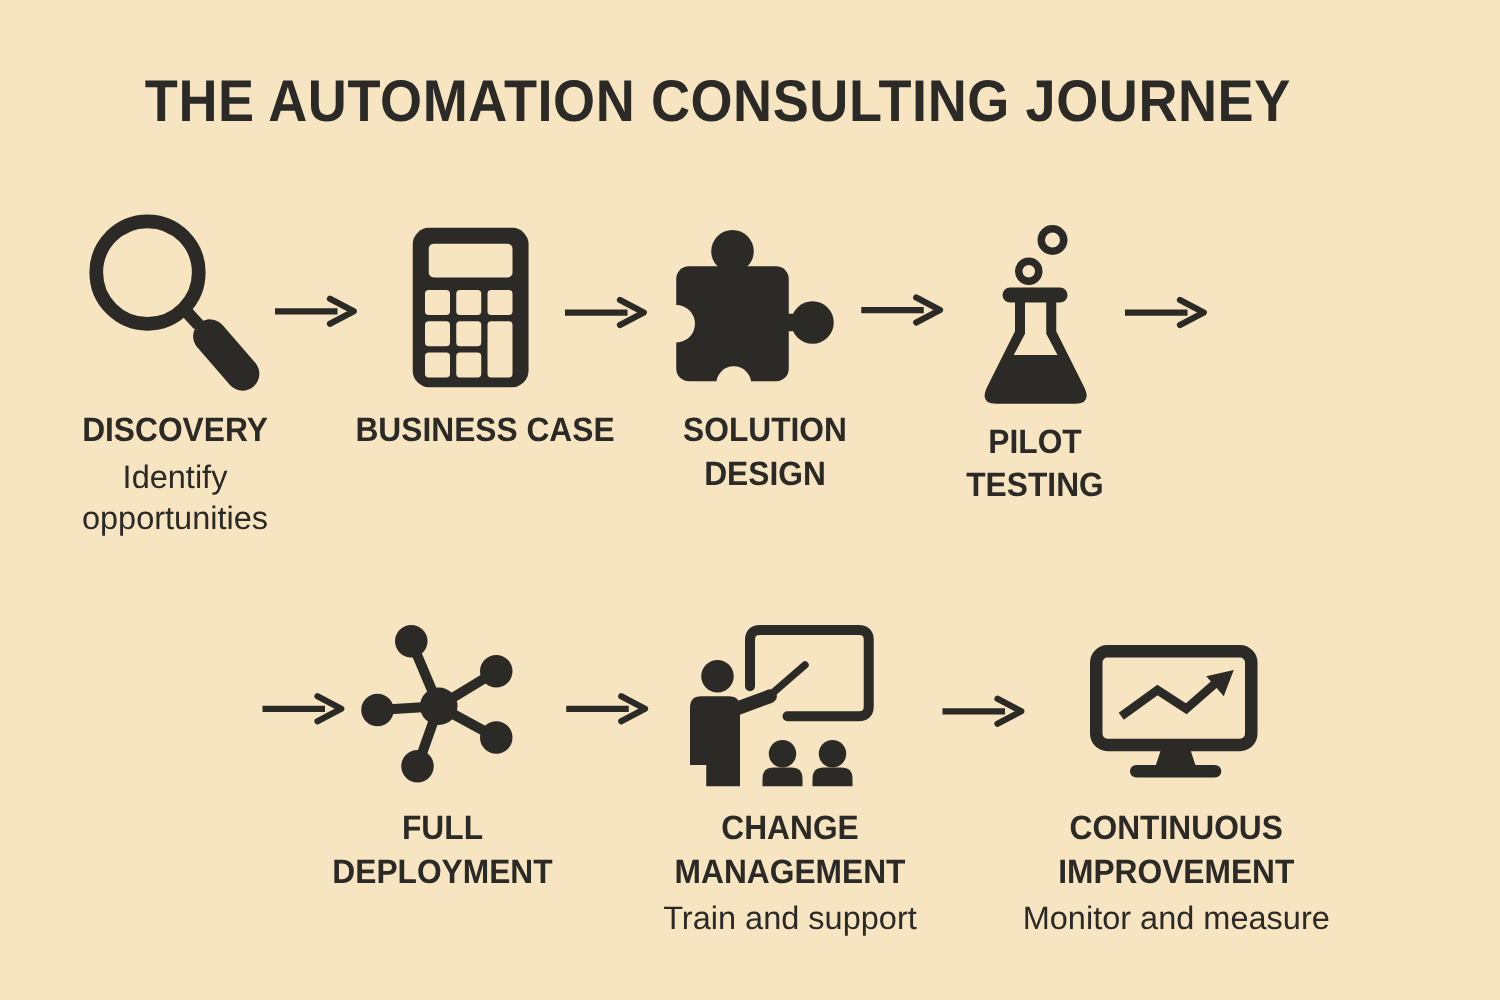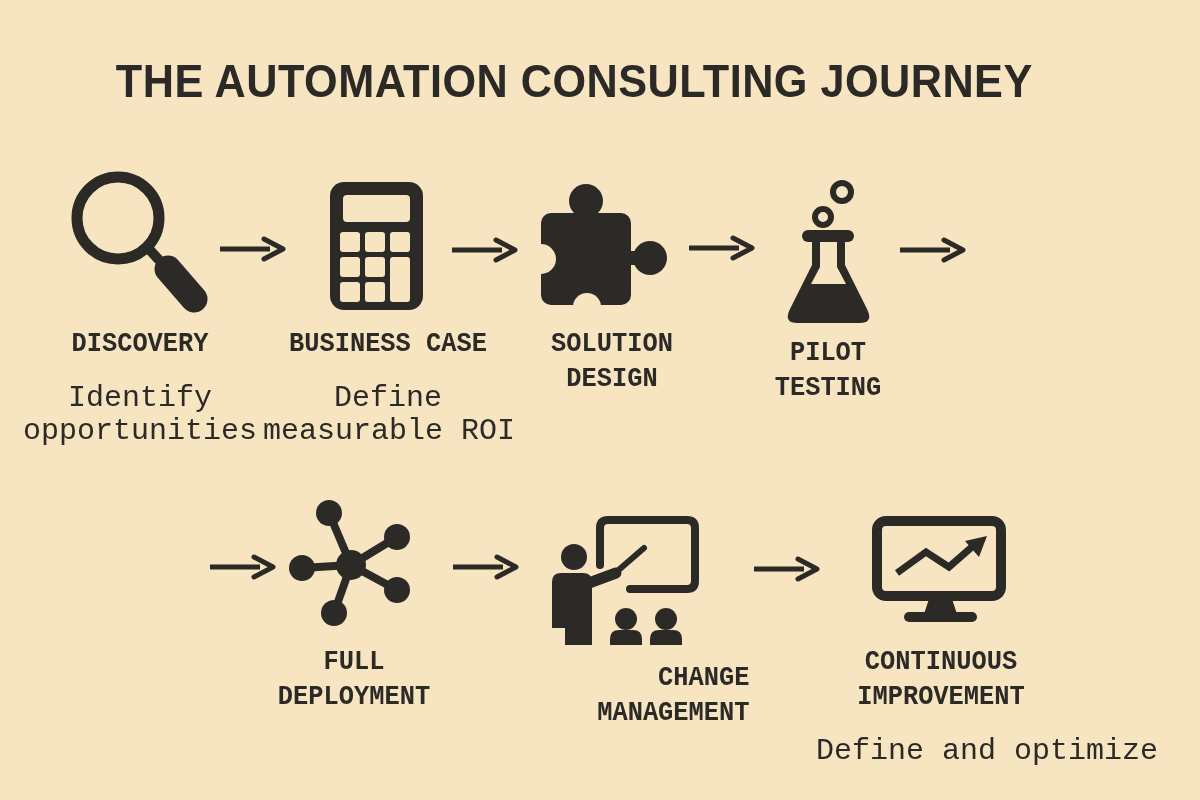--- a/index.html
+++ b/index.html
@@ -9,40 +9,40 @@
     color:var(--ink,#2b2a27);
     font-family:"Liberation Sans",sans-serif;
   }
   .bgfill{fill:var(--bg,#f7e5c1);}
   #title{
     position:absolute;top:56px;left:-26px;width:1200px;
     text-align:center;font-size:47px;line-height:50px;font-weight:bold;
     letter-spacing:0.5px;margin:0;
   }
   #title span{display:inline-block;transform:scaleX(0.92);transform-origin:50% 50%;white-space:pre;}
-  .step{position:absolute;width:250px;text-align:center;font-family:Liberation Mono, monospace;}
+  .step{position:absolute;width:250px;text-align:center;}
   .icon-slot{height:155px;display:flex;align-items:center;justify-content:center;}
   .icon-slot svg{display:block;position:relative;}
   .step-title{
     font-size:27px;font-weight:bold;line-height:35px;margin-top:12px;
     white-space:pre;transform:scaleX(0.94);transform-origin:50% 0;
   }
   .step-sub{
-    font-size:30px;line-height:33px;margin-top:20px;white-space:pre;
+    font-size:26px;line-height:33px;margin-top:3px;white-space:pre;
   }
   .flow-arrow{position:absolute;}
   .flow-arrow svg{display:block;}
   
   #step-0{top:160px;left:15px;}
   #step-1{top:160px;left:263px;}
   #step-2{top:160px;left:487px;}
   #step-3{top:169px;left:703px;}
   
   #step-4{top:478px;left:229px;}
-  #step-5{top:494px;left:507px;text-align:right;}
+  #step-5{top:478px;left:507px;}
   #step-6{top:478px;left:816px;}
   
   #arrow-0{top:236px;left:218px;}
   #arrow-1{top:237px;left:450px;}
   #arrow-2{top:235px;left:687px;}
   #arrow-3{top:237px;left:898px;}
   #arrow-4{top:554px;left:208px;}
   #arrow-5{top:554px;left:451px;}
   #arrow-6{top:556px;left:752px;}
 </style>
@@ -73,22 +73,20 @@
       <rect x="35" y="50" width="20" height="20" rx="3" class="bgfill"></rect>
       <rect x="60" y="50" width="20" height="20" rx="3" class="bgfill"></rect>
       <rect x="10" y="75" width="20" height="20" rx="3" class="bgfill"></rect>
       <rect x="35" y="75" width="20" height="20" rx="3" class="bgfill"></rect>
       <rect x="10" y="100" width="20" height="20" rx="3" class="bgfill"></rect>
       <rect x="35" y="100" width="20" height="20" rx="3" class="bgfill"></rect>
       <rect x="60" y="75" width="20" height="45" rx="3" class="bgfill"></rect>
     </svg>
   </div>
   <div class="step-title">BUSINESS CASE</div>
-  <div class="step-sub">Define
-measurable ROI</div>
 </div>
 
 <div class="step" id="step-2">
   <div class="icon-slot">
     <svg width="135" height="130" viewBox="0 0 135 130" style="left:-9px;top:8px;">
       <rect x="5" y="32" width="90" height="92" rx="10" fill="currentColor"></rect>
       <circle cx="50" cy="20" r="17" fill="currentColor"></circle>
       <rect x="42" y="26" width="16" height="14" fill="currentColor"></rect>
       <circle cx="114" cy="77" r="17" fill="currentColor"></circle>
       <rect x="92" y="70" width="14" height="14" fill="currentColor"></rect>
@@ -145,35 +143,36 @@
       <line x1="47" y1="71" x2="74" y2="61" stroke="currentColor" stroke-width="11" stroke-linecap="round"></line>
       <line x1="72" y1="62" x2="102" y2="36" stroke="currentColor" stroke-width="6" stroke-linecap="round"></line>
       <circle cx="84" cy="107" r="11" fill="currentColor"></circle>
       <path d="M68 133 L68 127 Q68 118 77 118 L91 118 Q100 118 100 127 L100 133 Z" fill="currentColor"></path>
       <circle cx="124" cy="107" r="11" fill="currentColor"></circle>
       <path d="M108 133 L108 127 Q108 118 117 118 L131 118 Q140 118 140 127 L140 133 Z" fill="currentColor"></path>
     </svg>
   </div>
   <div class="step-title">CHANGE
 MANAGEMENT</div>
+  <div class="step-sub">Train and support</div>
 </div>
 
 <div class="step" id="step-6">
   <div class="icon-slot">
     <svg width="145" height="118" viewBox="0 0 145 118" style="left:-2px;top:14px;">
       <rect x="10" y="10" width="124" height="75" rx="9" fill="none" stroke="currentColor" stroke-width="10"></rect>
       <polyline points="30,62 59,41 82,56 106,35" fill="none" stroke="currentColor" stroke-width="7"></polyline>
       <path d="M120 25 L98 30 L112 46 Z" fill="currentColor"></path>
       <polygon points="62,88 85,88 90,103 57,103" fill="currentColor"></polygon>
       <rect x="37" y="101" width="73" height="10" rx="5" fill="currentColor"></rect>
     </svg>
   </div>
   <div class="step-title">CONTINUOUS
 IMPROVEMENT</div>
-  <div class="step-sub">Define and optimize</div>
+  <div class="step-sub">Monitor and measure</div>
 </div>
 
 <div class="flow-arrow" id="arrow-0">
   <svg width="70" height="26" viewBox="0 0 70 26">
       <line x1="2" y1="13" x2="52" y2="13" stroke="currentColor" stroke-width="5"></line>
       <polyline points="46,3 65,13 46,23" fill="none" stroke="currentColor" stroke-width="5" stroke-linejoin="round" stroke-linecap="round"></polyline>
     </svg>
 </div>
 <div class="flow-arrow" id="arrow-1">
   <svg width="70" height="26" viewBox="0 0 70 26">

